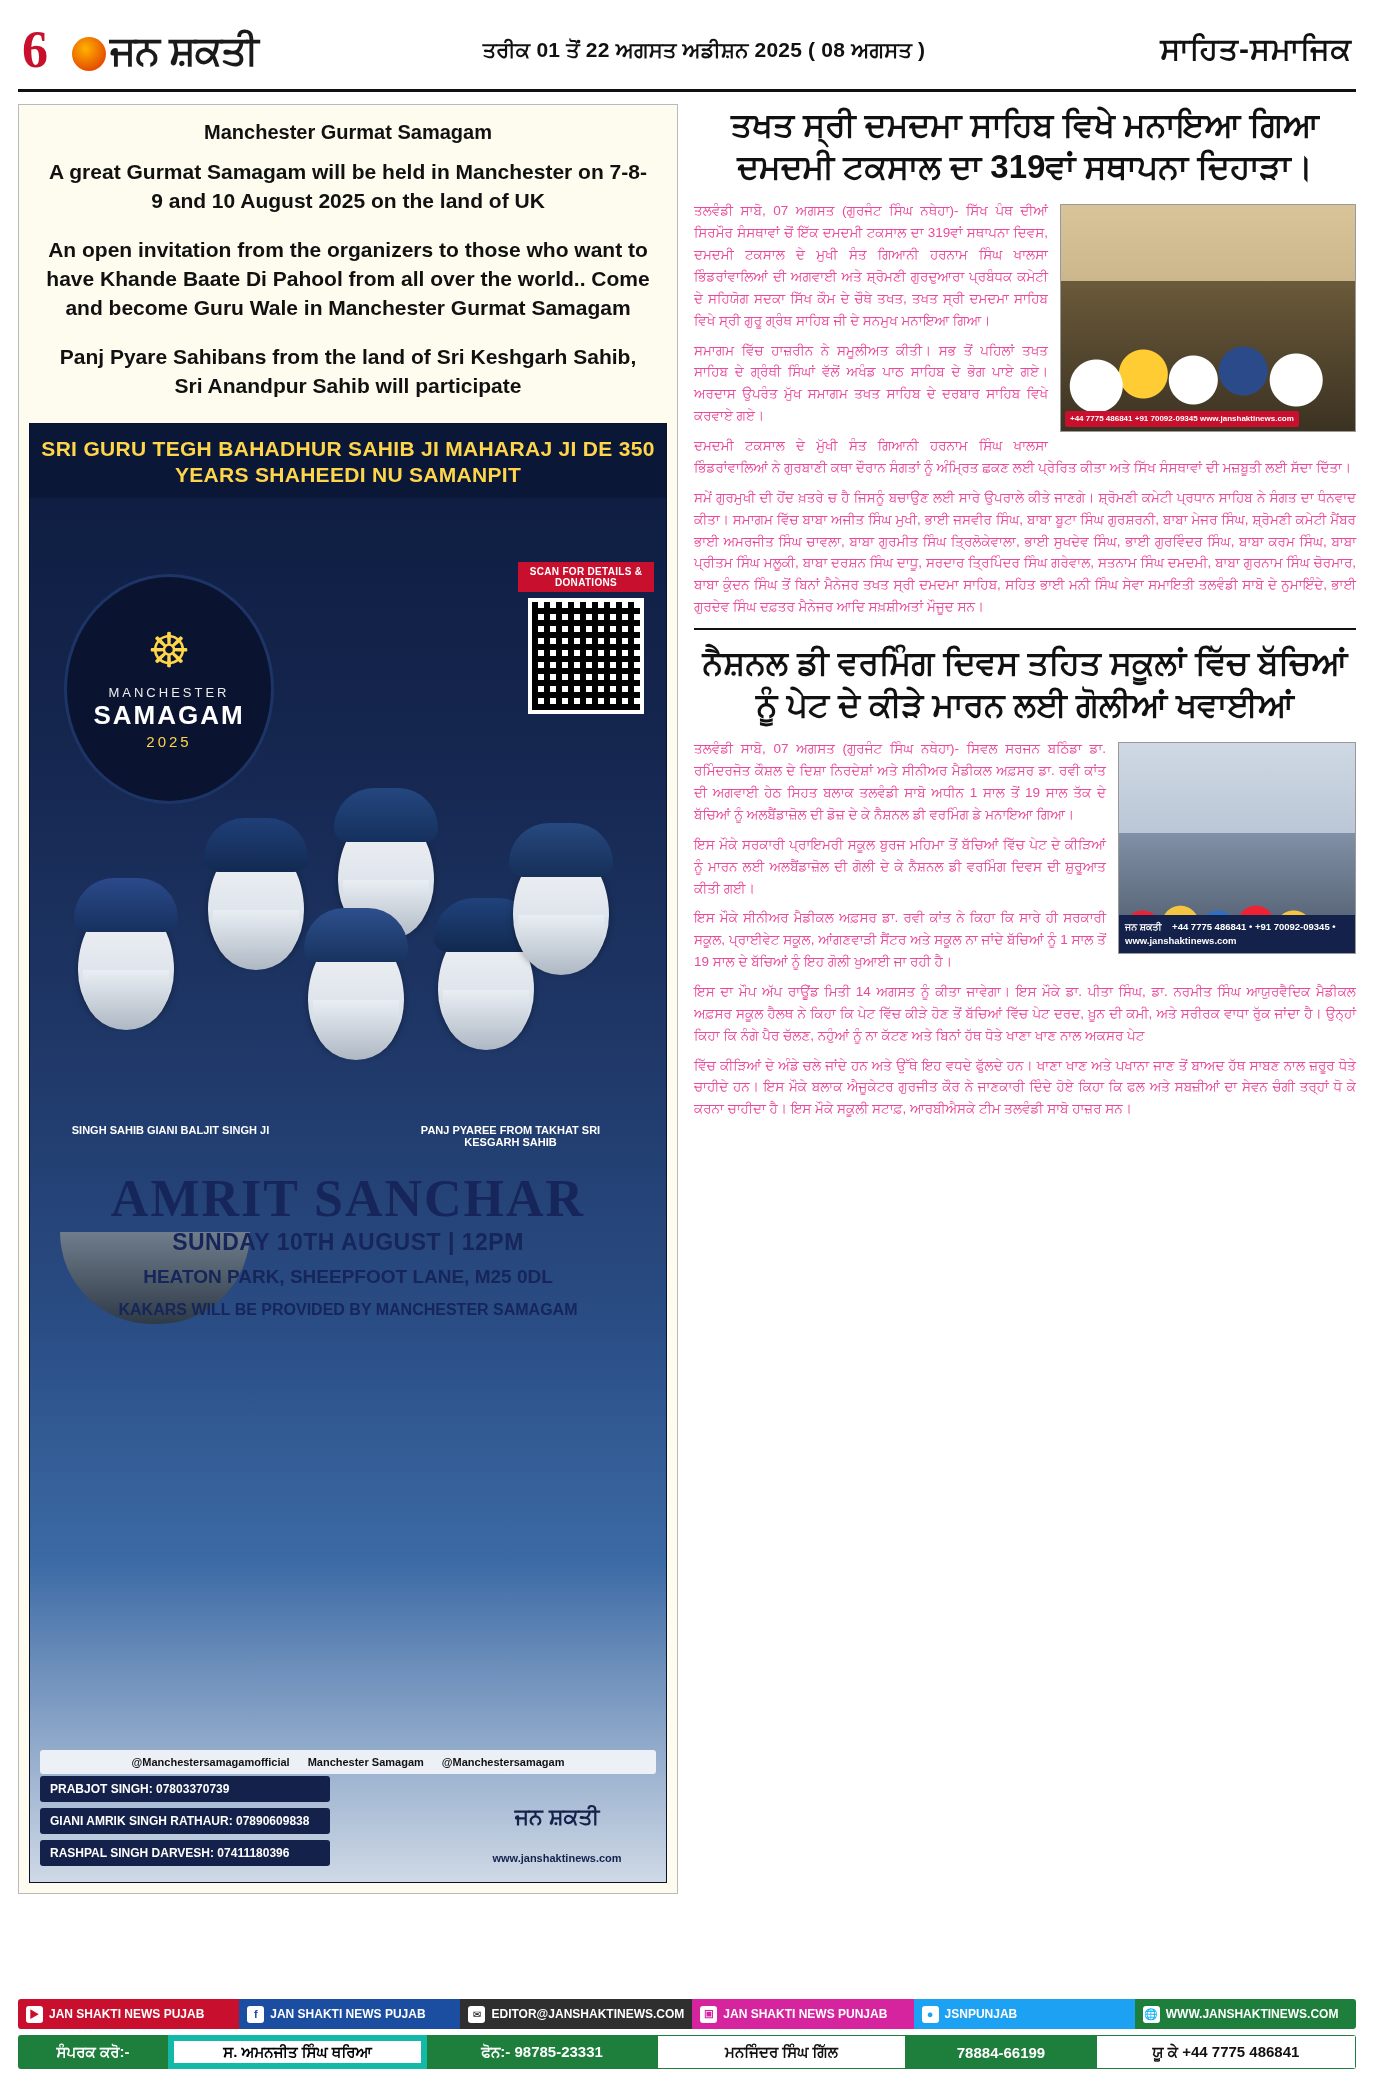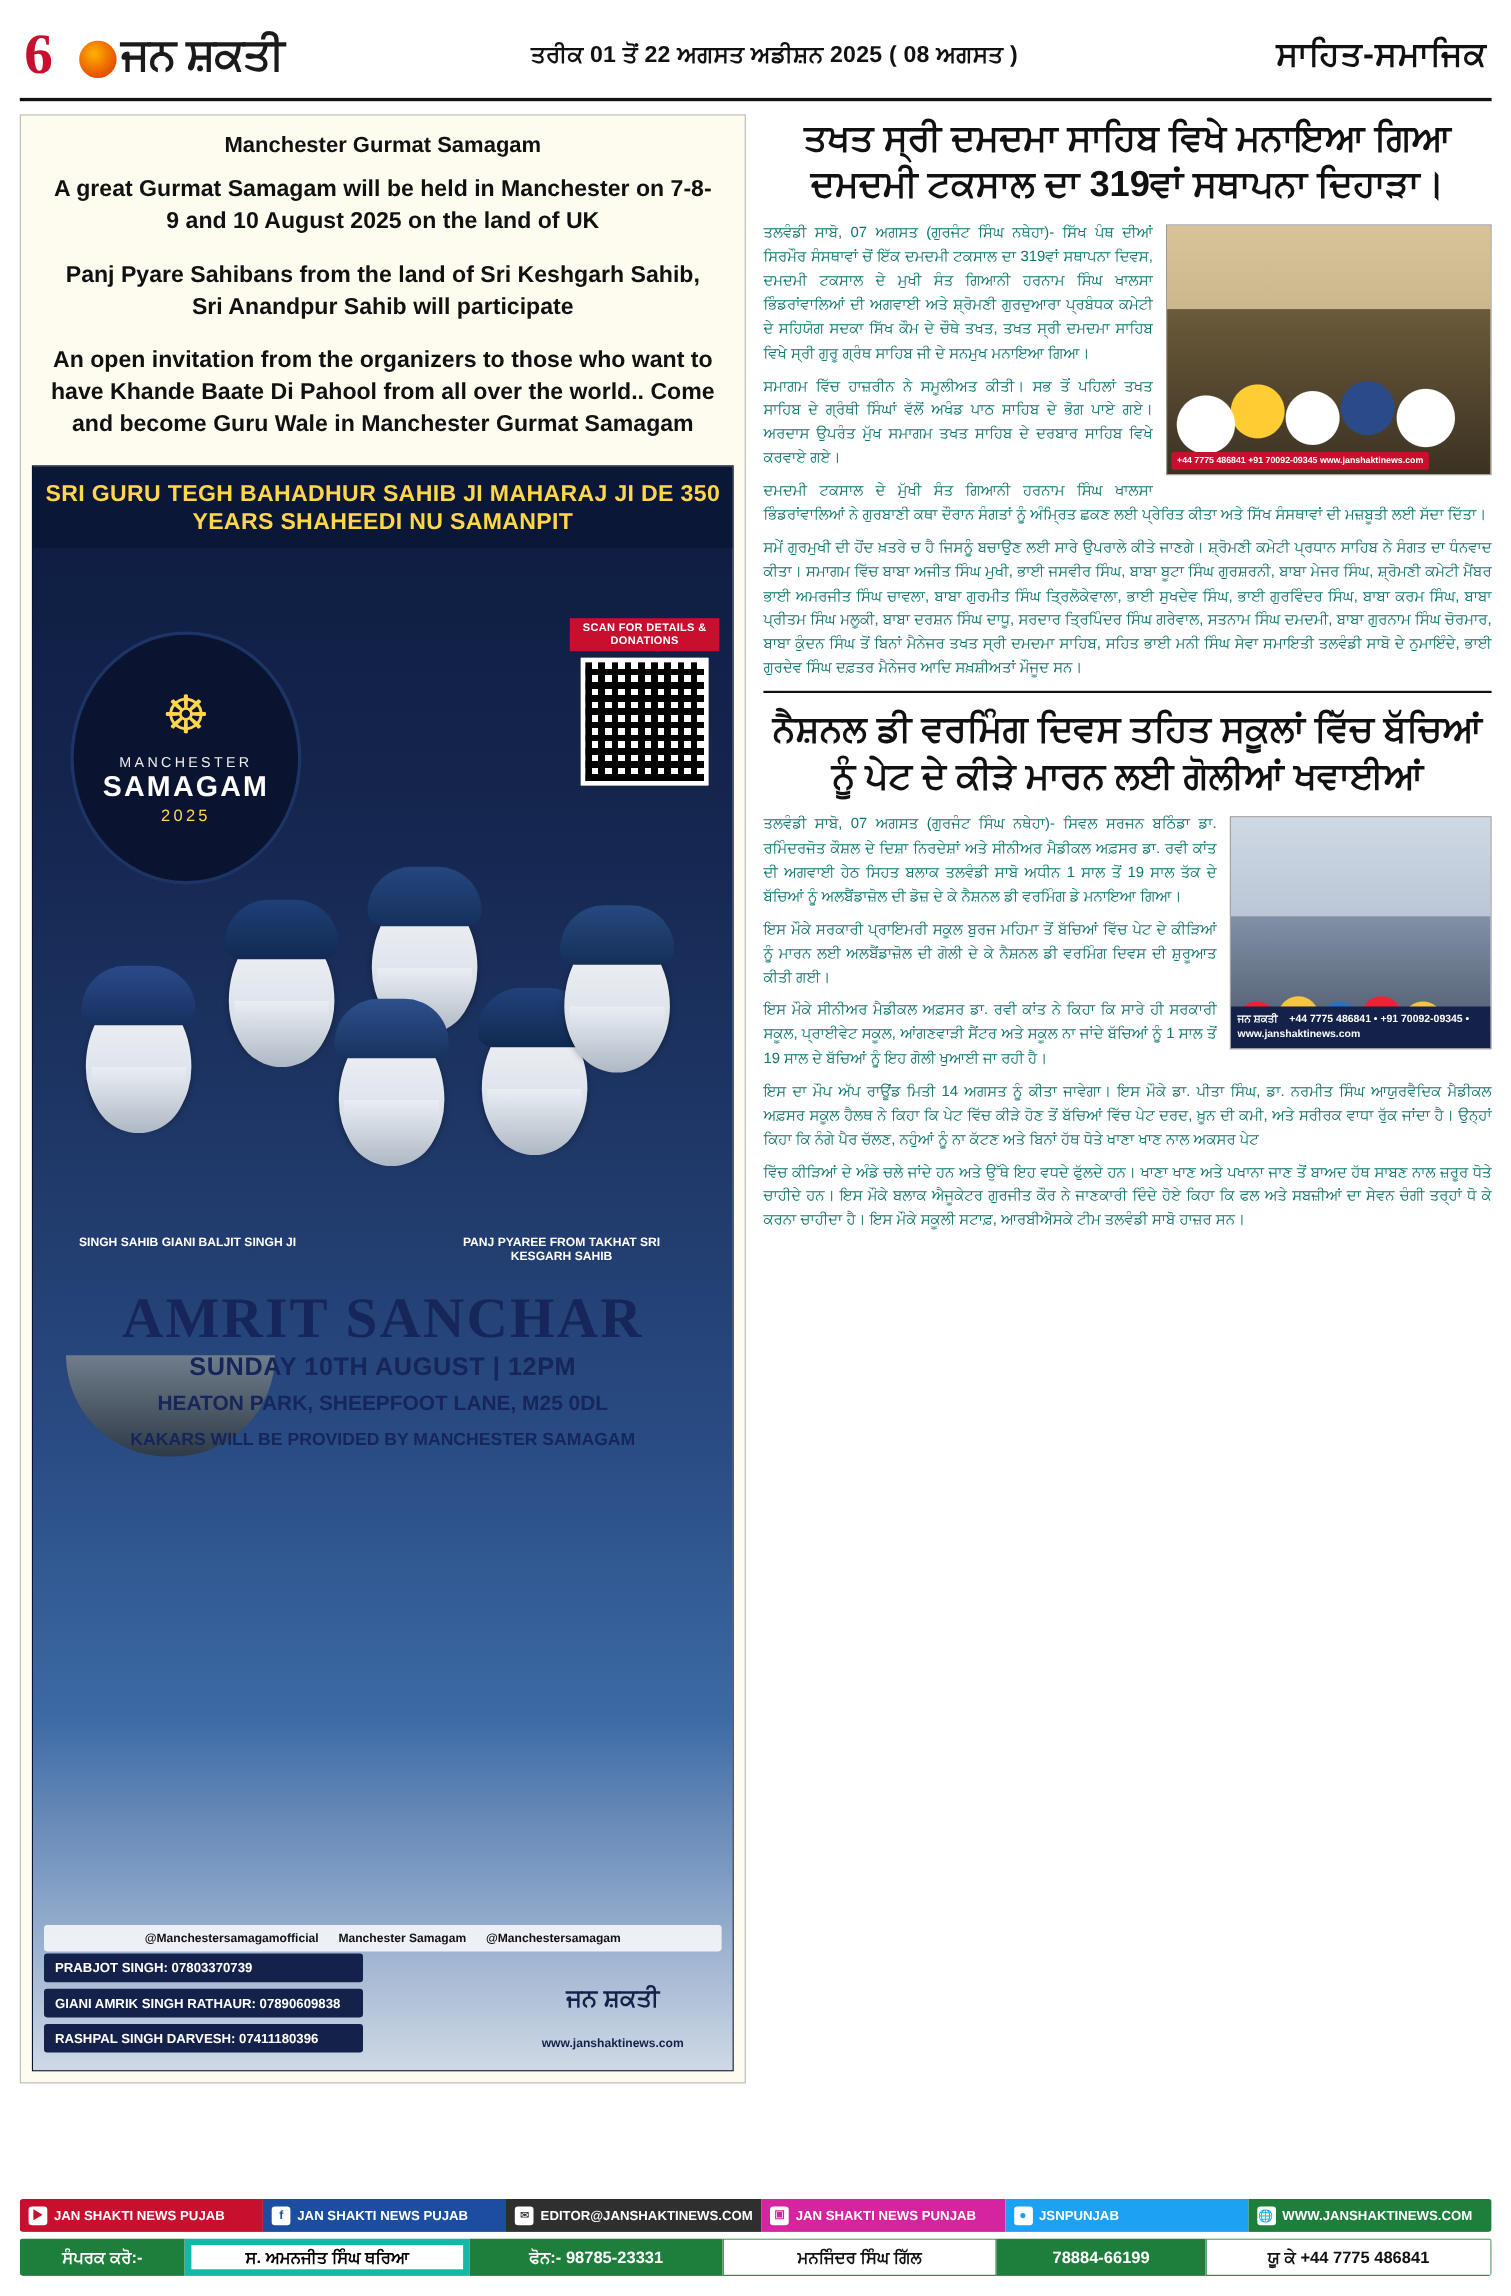--- a/index.html
+++ b/index.html
@@ -202,21 +202,21 @@
       radial-gradient(circle at 62% 60%, #2b4a8a 0 24px, transparent 25px),
       radial-gradient(circle at 80% 66%, #fff 0 26px, transparent 27px),
       linear-gradient(180deg,#6b5a3a,#3b3222);
   }
   .photo-credit {
     position:absolute; left:4px; bottom:4px;
     background:#c8102e; color:#fff; font-size:8px; font-weight:bold;
     padding:3px 5px; line-height:1.3; border-radius:2px;
   }
   .art-body {
-    font-size:13.5px; line-height:1.62; text-align:justify; color:#0f766e;
+    font-size:13.5px; line-height:1.62; text-align:justify; color:#ec4899;
     column-gap:16px;
   }
   .art-body p { margin:0 0 8px 0; }
 
   .photo2 {
     float:right; width:238px; height:212px; margin:4px 0 8px 12px;
     border:1px solid #999;
     background:linear-gradient(180deg,#cfd8e4,#9fb0c4);
     position:relative; overflow:hidden;
   }
@@ -270,22 +270,22 @@
     <div class="section-name">ਸਾਹਿਤ-ਸਮਾਜਿਕ</div>
   </div>
 
   <div class="body-grid">
 
     <div class="col-left">
       <div class="ad-box">
         <div class="ad-head">
           <div class="ad-title">Manchester Gurmat Samagam</div>
           <p class="ad-para">A great Gurmat Samagam will be held in Manchester on 7-8-9 and 10 August 2025 on the land of UK</p>
+          <p class="ad-para">An open invitation from the organizers to those who want to have  Khande Baate Di Pahool from all over the world.. Come and become Guru Wale in Manchester Gurmat Samagam</p>
           <p class="ad-para">Panj Pyare Sahibans from the land of Sri Keshgarh Sahib, Sri Anandpur Sahib will participate</p>
-          <p class="ad-para">An open invitation from the organizers to those who want to have  Khande Baate Di Pahool from all over the world.. Come and become Guru Wale in Manchester Gurmat Samagam</p>
         </div>
 
         <div class="poster">
           <div class="poster-top">
             <div class="poster-head1">SRI GURU TEGH BAHADHUR SAHIB JI MAHARAJ JI DE 350 YEARS SHAHEEDI NU SAMANPIT</div>
           </div>
 
           <div class="scan-badge">
             <div class="scan-label">SCAN FOR DETAILS &amp; DONATIONS</div>
             <div class="qr"></div>

